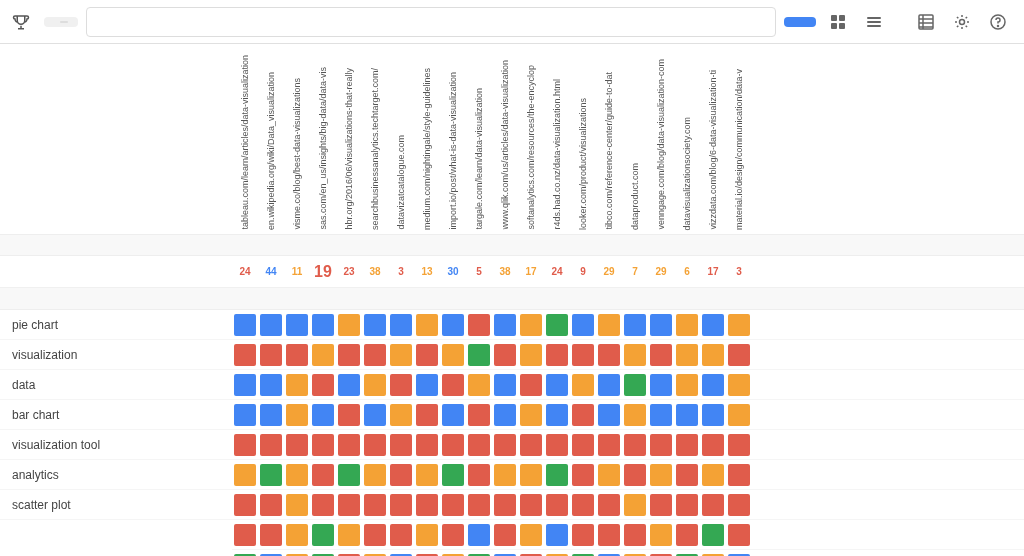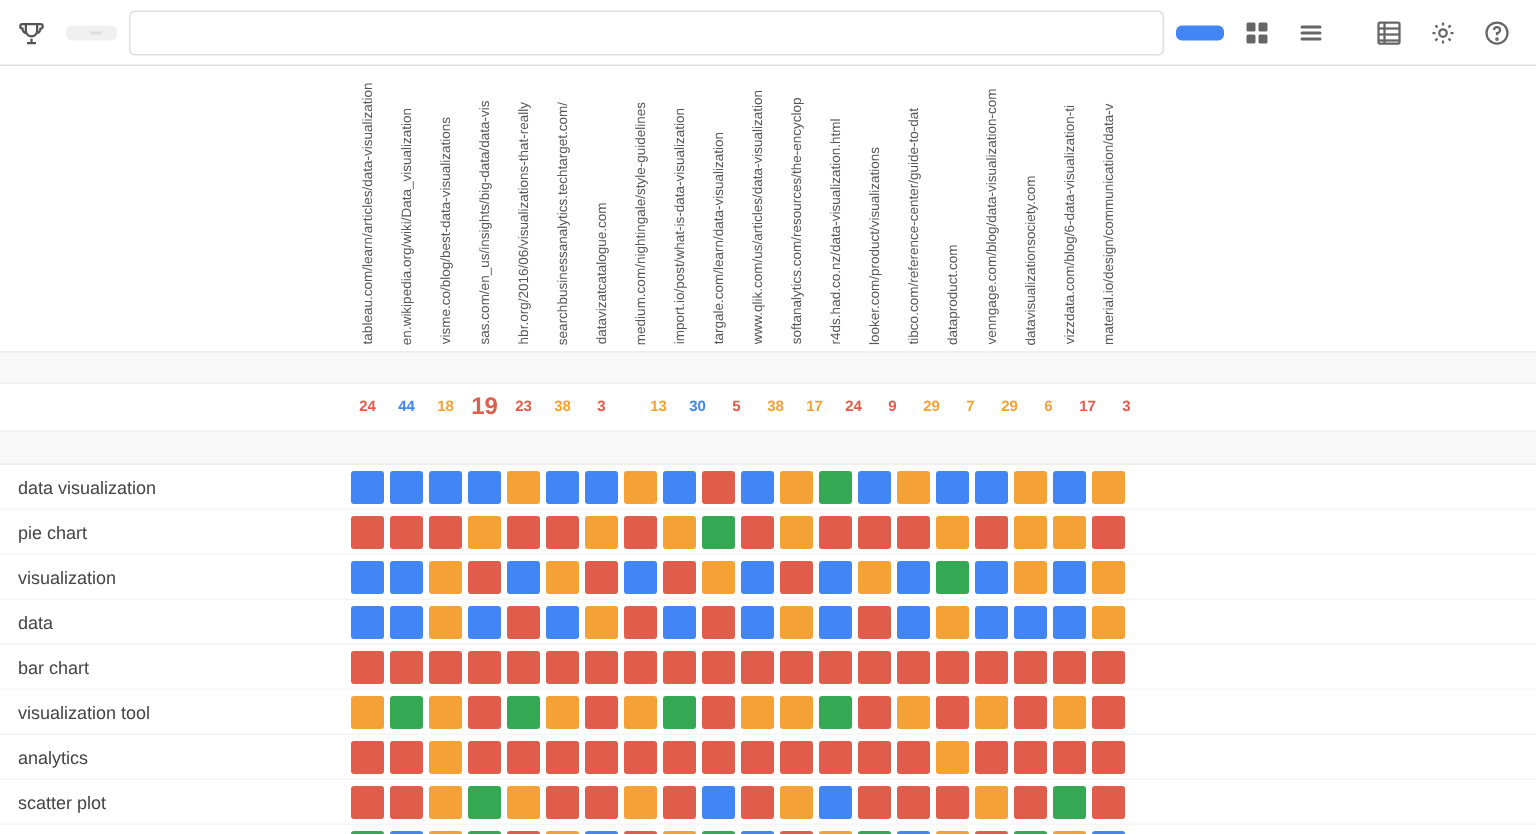--- a/index.html
+++ b/index.html
@@ -123,21 +123,20 @@
         <span class="label-text"></span>
       </div>
       <div class="left-topic-row">
         <span></span>
       </div>
       <div class="left-related-label-section">
         <span class="label-text"></span>
         <span class="label-text"></span>
       </div>
       <div id="left-related-rows">
-          <div class="left-related-row">data visualization</div>
           <div class="left-related-row">pie chart</div>
           <div class="left-related-row">visualization</div>
           <div class="left-related-row">data</div>
           <div class="left-related-row">bar chart</div>
           <div class="left-related-row">visualization tool</div>
           <div class="left-related-row">analytics</div>
           <div class="left-related-row">scatter plot</div>
         </div>
     </div>
 
@@ -205,26 +204,26 @@
             <div class="col-w" style="height: 190px; display: flex; align-items: flex-end; justify-content: center; padding-bottom: 4px; flex-shrink: 0;">
               <span style="writing-mode: vertical-rl; transform: rotate(180deg); font-size: 9px; color: rgb(85, 85, 85); white-space: nowrap; overflow: hidden; max-height: 180px;">material.io/design/communication/data-v</span>
             </div>
           </div>
 
         <div class="right-section-spacer"></div>
 
         <div class="right-topic-scores" id="topic-scores-row">
             <div class="col-w" style="text-align: center; font-size: 10px; font-weight: 700; display: flex; align-items: center; justify-content: center; flex-shrink: 0; color: rgb(224, 92, 75);">24</div>
             <div class="col-w" style="text-align: center; font-size: 10px; font-weight: 700; display: flex; align-items: center; justify-content: center; flex-shrink: 0; color: rgb(66, 133, 244);">44</div>
-            <div class="col-w" style="text-align: center; font-size: 10px; font-weight: 700; display: flex; align-items: center; justify-content: center; flex-shrink: 0; color: rgb(244, 162, 53);">18</div>
+            <div class="col-w" style="text-align: center; font-size: 10px; font-weight: 700; display: flex; align-items: center; justify-content: center; flex-shrink: 0; color: rgb(244, 162, 53);">11</div>
             <div class="col-w" style="text-align: center; font-size: 16px; font-weight: 700; display: flex; align-items: center; justify-content: center; flex-shrink: 0; color: rgb(224, 92, 75);">19</div>
             <div class="col-w" style="text-align: center; font-size: 10px; font-weight: 700; display: flex; align-items: center; justify-content: center; flex-shrink: 0; color: rgb(224, 92, 75);">23</div>
             <div class="col-w" style="text-align: center; font-size: 10px; font-weight: 700; display: flex; align-items: center; justify-content: center; flex-shrink: 0; color: rgb(244, 162, 53);">38</div>
             <div class="col-w" style="text-align: center; font-size: 10px; font-weight: 700; display: flex; align-items: center; justify-content: center; flex-shrink: 0; color: rgb(224, 92, 75);">3</div>
-            <div class="col-w" style="text-align: center; font-size: 10px; font-weight: 700; display: flex; align-items: center; justify-content: center; flex-shrink: 0; color: rgb(244, 162, 53); margin-left: 12px;">13</div>
+            <div class="col-w" style="text-align: center; font-size: 10px; font-weight: 700; display: flex; align-items: center; justify-content: center; flex-shrink: 0; color: rgb(244, 162, 53);">13</div>
             <div class="col-w" style="text-align: center; font-size: 10px; font-weight: 700; display: flex; align-items: center; justify-content: center; flex-shrink: 0; color: rgb(66, 133, 244);">30</div>
             <div class="col-w" style="text-align: center; font-size: 10px; font-weight: 700; display: flex; align-items: center; justify-content: center; flex-shrink: 0; color: rgb(224, 92, 75);">5</div>
             <div class="col-w" style="text-align: center; font-size: 10px; font-weight: 700; display: flex; align-items: center; justify-content: center; flex-shrink: 0; color: rgb(244, 162, 53);">38</div>
             <div class="col-w" style="text-align: center; font-size: 10px; font-weight: 700; display: flex; align-items: center; justify-content: center; flex-shrink: 0; color: rgb(244, 162, 53);">17</div>
             <div class="col-w" style="text-align: center; font-size: 10px; font-weight: 700; display: flex; align-items: center; justify-content: center; flex-shrink: 0; color: rgb(224, 92, 75);">24</div>
             <div class="col-w" style="text-align: center; font-size: 10px; font-weight: 700; display: flex; align-items: center; justify-content: center; flex-shrink: 0; color: rgb(224, 92, 75);">9</div>
             <div class="col-w" style="text-align: center; font-size: 10px; font-weight: 700; display: flex; align-items: center; justify-content: center; flex-shrink: 0; color: rgb(244, 162, 53);">29</div>
             <div class="col-w" style="text-align: center; font-size: 10px; font-weight: 700; display: flex; align-items: center; justify-content: center; flex-shrink: 0; color: rgb(244, 162, 53);">7</div>
             <div class="col-w" style="text-align: center; font-size: 10px; font-weight: 700; display: flex; align-items: center; justify-content: center; flex-shrink: 0; color: rgb(244, 162, 53);">29</div>
             <div class="col-w" style="text-align: center; font-size: 10px; font-weight: 700; display: flex; align-items: center; justify-content: center; flex-shrink: 0; color: rgb(244, 162, 53);">6</div>

